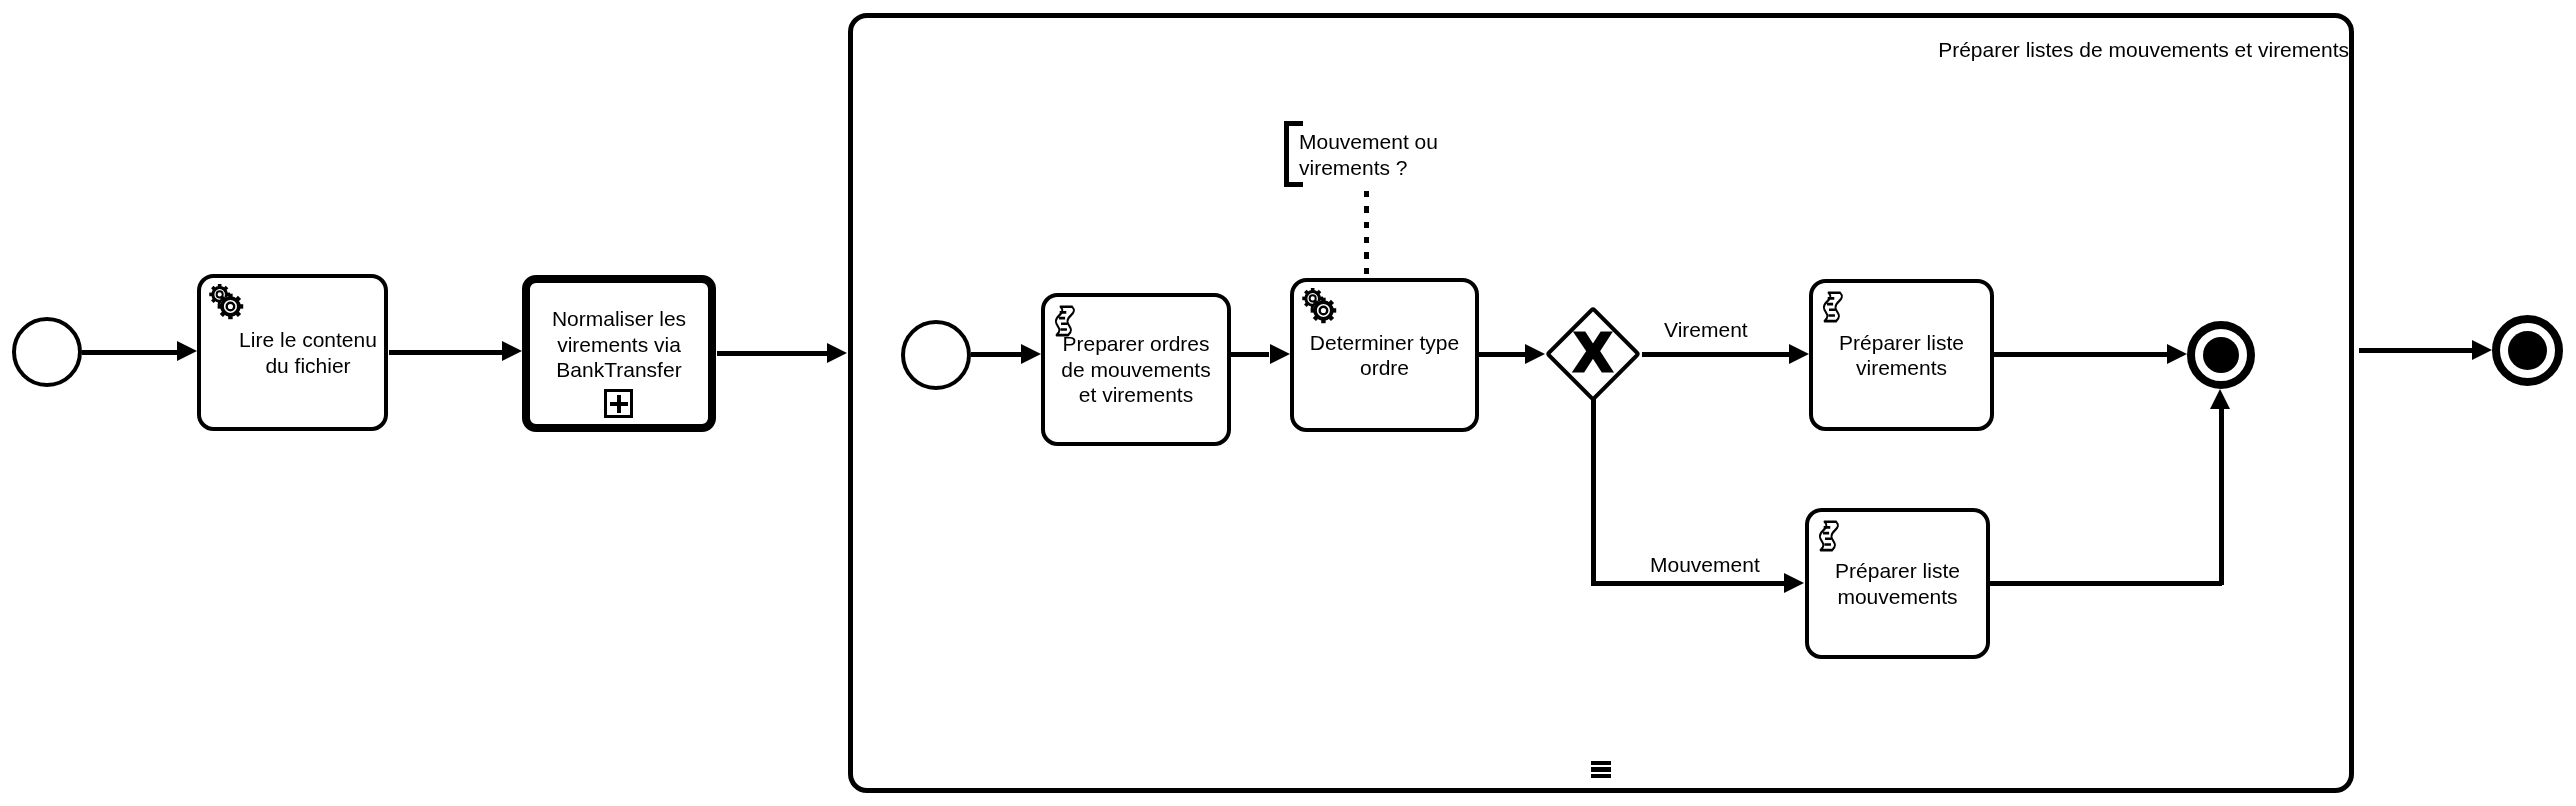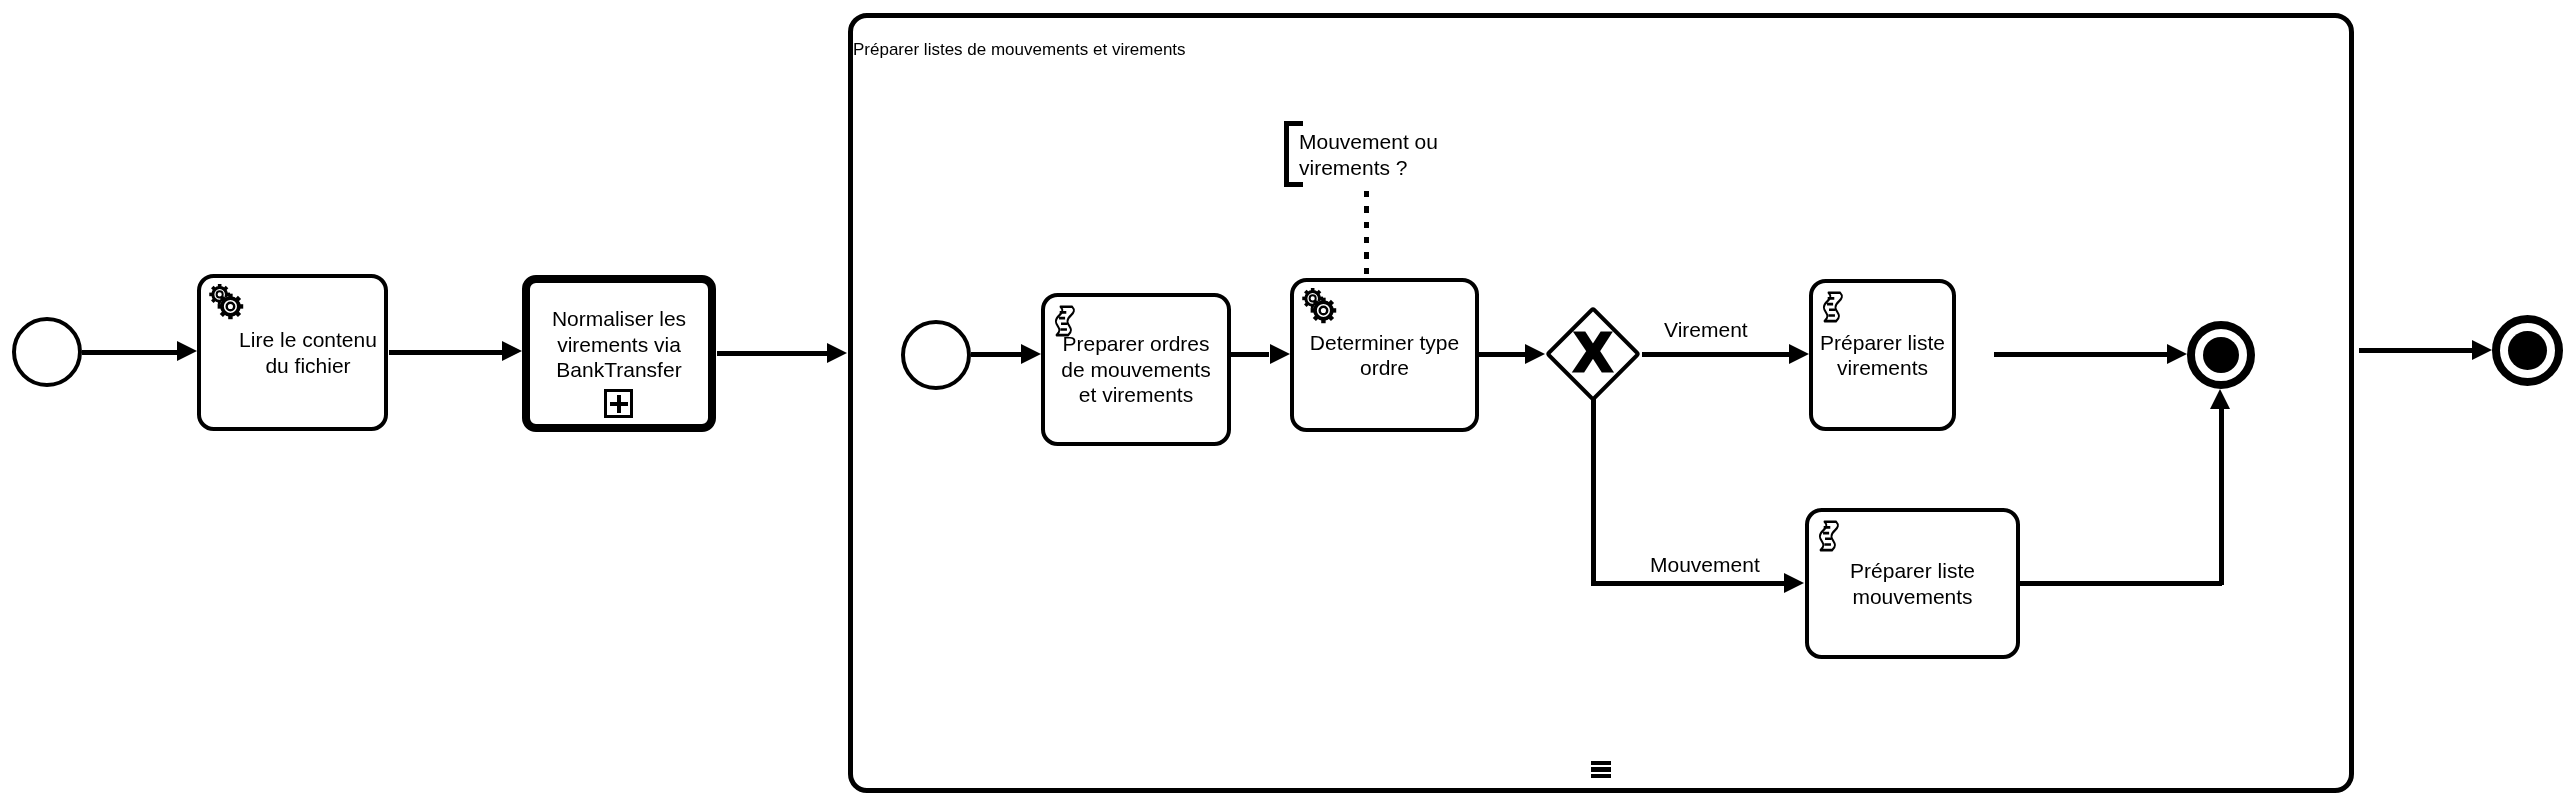--- a/index.html
+++ b/index.html
@@ -33,43 +33,43 @@
   }
   .task .lbl { display: inline-block; }
   #task-read      { left: 197px;  top: 274px; width: 191px; height: 157px; }
   #task-read .lbl { width: 153px; margin-left: 31px; }
   #task-normalize { left: 522px;  top: 275px; width: 194px; height: 157px; border-width: 8.3px; border-radius: 14px; }
   #task-normalize .lbl { width: 159px; position: relative; top: -9px; }
   #task-orders    { left: 1041px; top: 279px; width: 190px; height: 153px; margin-top: 14px; }
   #task-orders .lbl { width: 153px; }
   #task-determine { left: 1290px; top: 278px; width: 189px; height: 154px; }
   #task-determine .lbl { width: 153px; }
-  #task-virements { left: 1809px; top: 279px; width: 147px; height: 152px; }
+  #task-virements { left: 1809px; top: 279px; width: 185px; height: 152px; }
   #task-virements .lbl { width: 137px; }
-  #task-mouvements{ left: 1805px; top: 508px; width: 215px; height: 151px; }
+  #task-mouvements{ left: 1805px; top: 508px; width: 185px; height: 151px; }
   #task-mouvements .lbl { width: 137px; }
 
   .task-icon { position: absolute; left: 6.4px; top: 5.1px; z-index: 4; }
 
   
   .plus-marker {
     position: absolute; left: 50%; bottom: 5.7px; margin-left: -14.7px;
     width: 29px; height: 29px; border: 3.2px solid #000; background: #fff;
   }
   .plus-marker .ph { position: absolute; left: 2.5px;  top: 9.2px; width: 18px; height: 4.5px;  background: #000; }
   .plus-marker .pv { position: absolute; left: 9.2px; top: 2.5px;  width: 4.5px;  height: 18px; background: #000; }
 
   
   #subprocess {
     left: 848px; top: 12.7px; width: 1506px; height: 780px;
     border-width: 5.1px; border-radius: 19px; background: transparent;
   }
   #subprocess-title {
     position: absolute; left: 0; top: 19px; width: 100%;
-    text-align: left; font-size: 17px; line-height: 25.5px;
+    text-align: right; font-size: 21px; line-height: 25.5px;
   }
   .seq-mi-marker {
     position: absolute; left: 50%; bottom: 9.6px; margin-left: -10.2px;
     width: 20.4px; height: 17px;
     background: repeating-linear-gradient(to bottom, #000 0 4.5px, #fff 4.5px 6.4px);
   }
 
   
   #gateway-diamond {
     left: 1559px; top: 320px; width: 68px; height: 68px;

